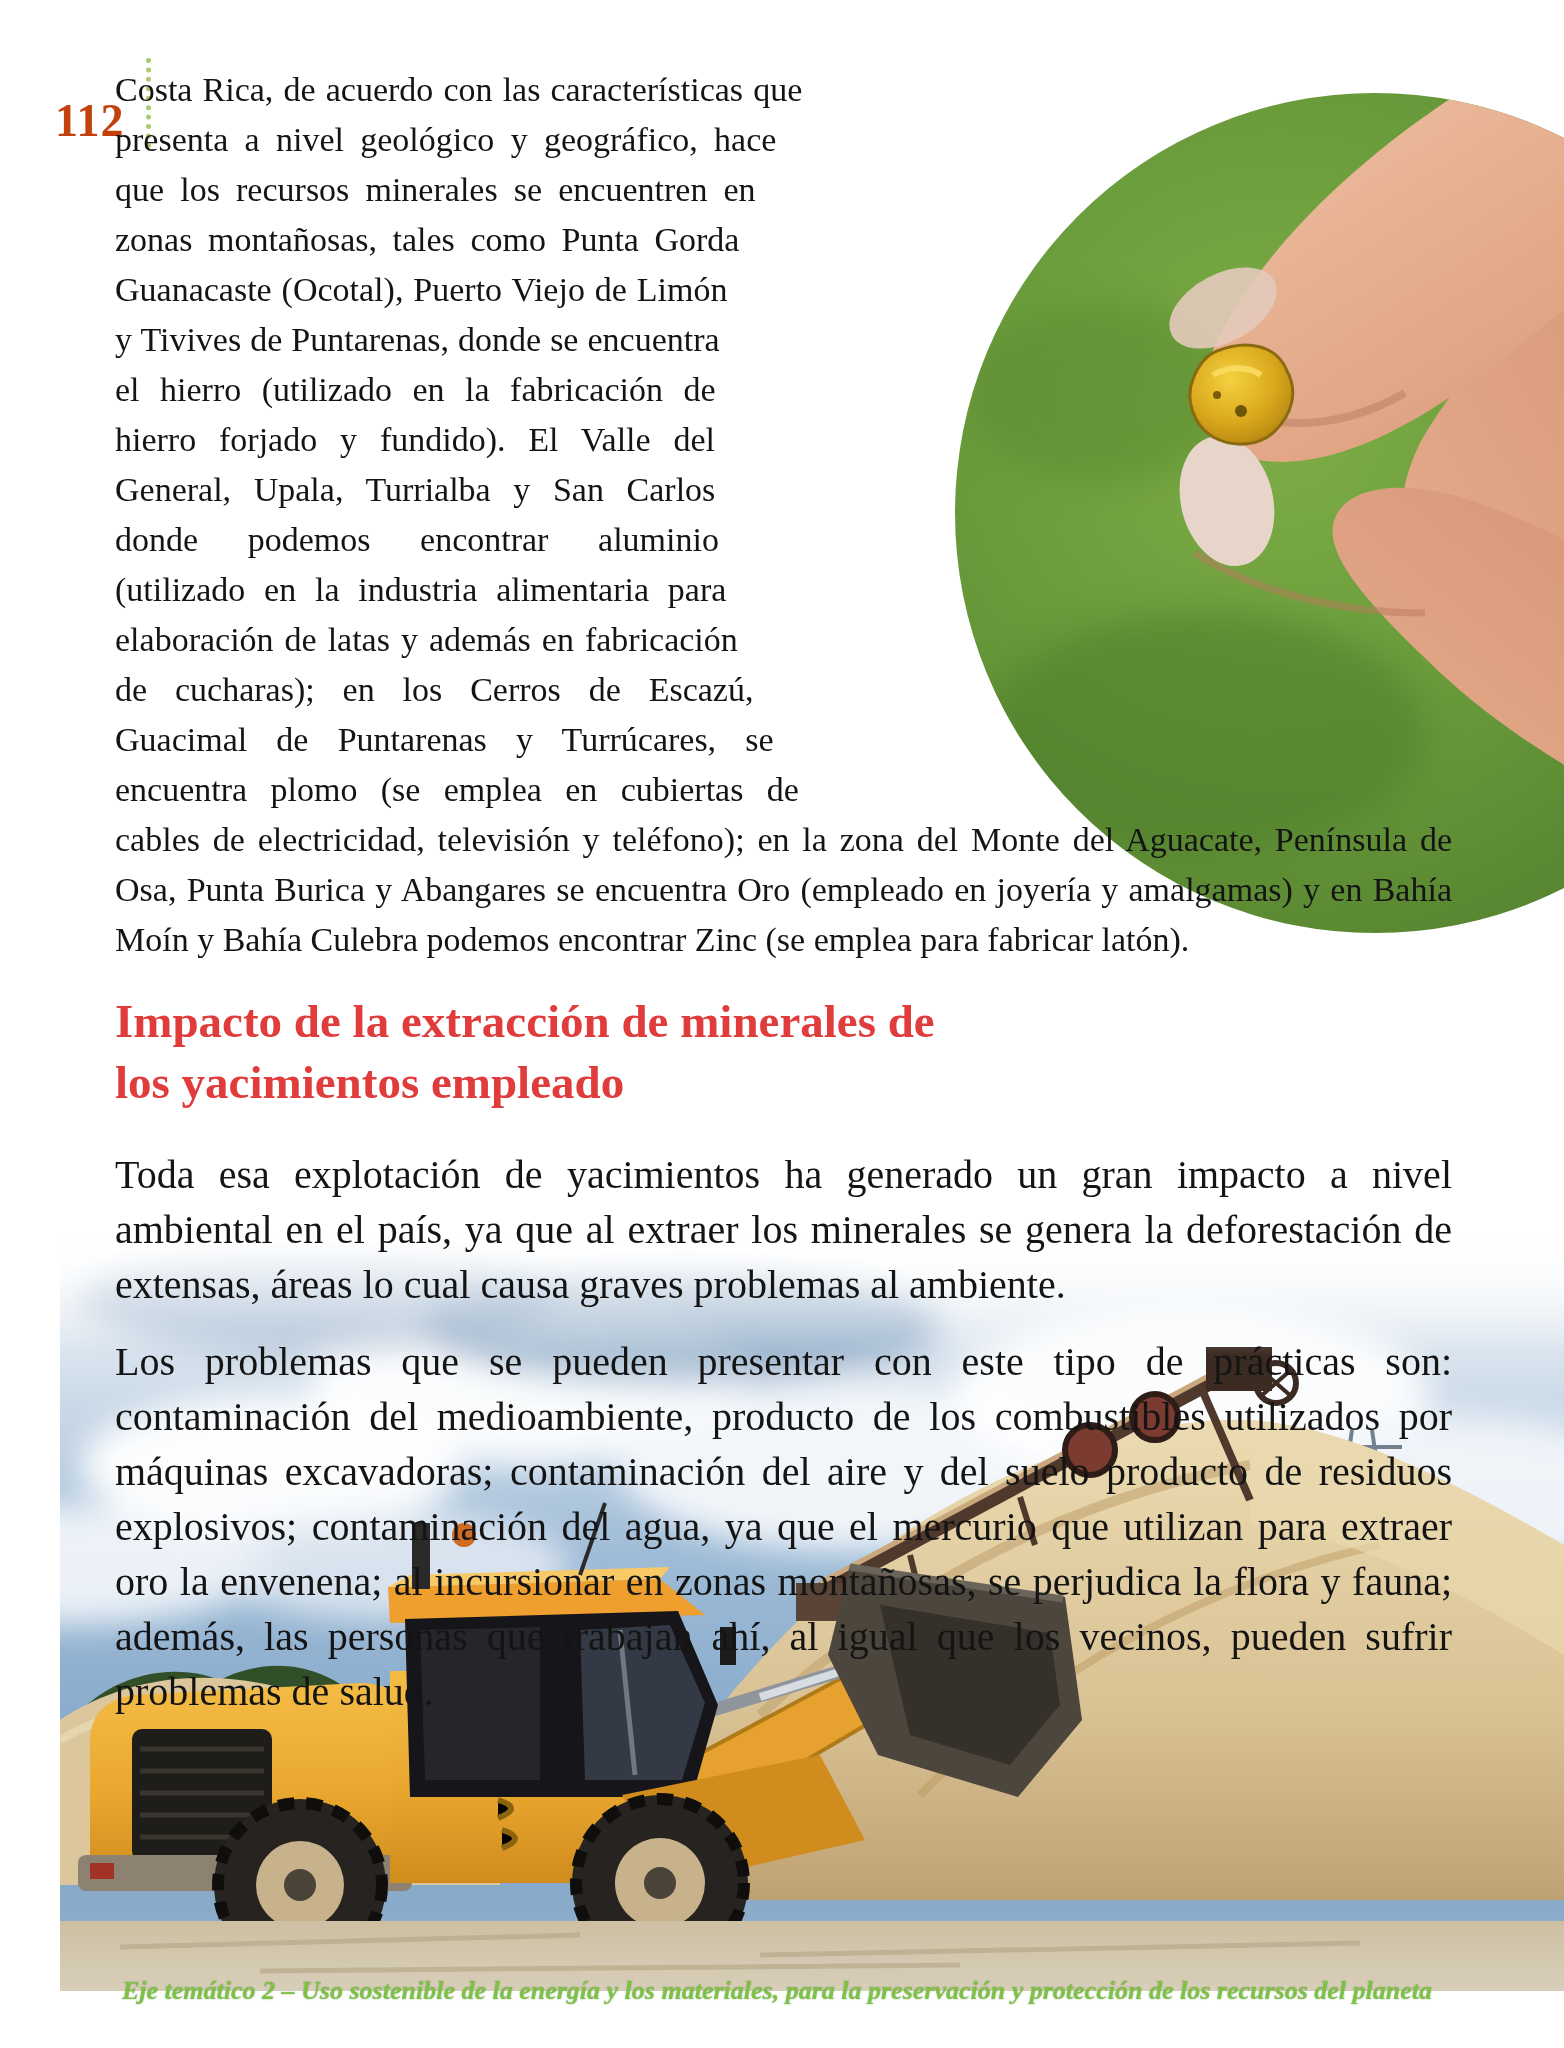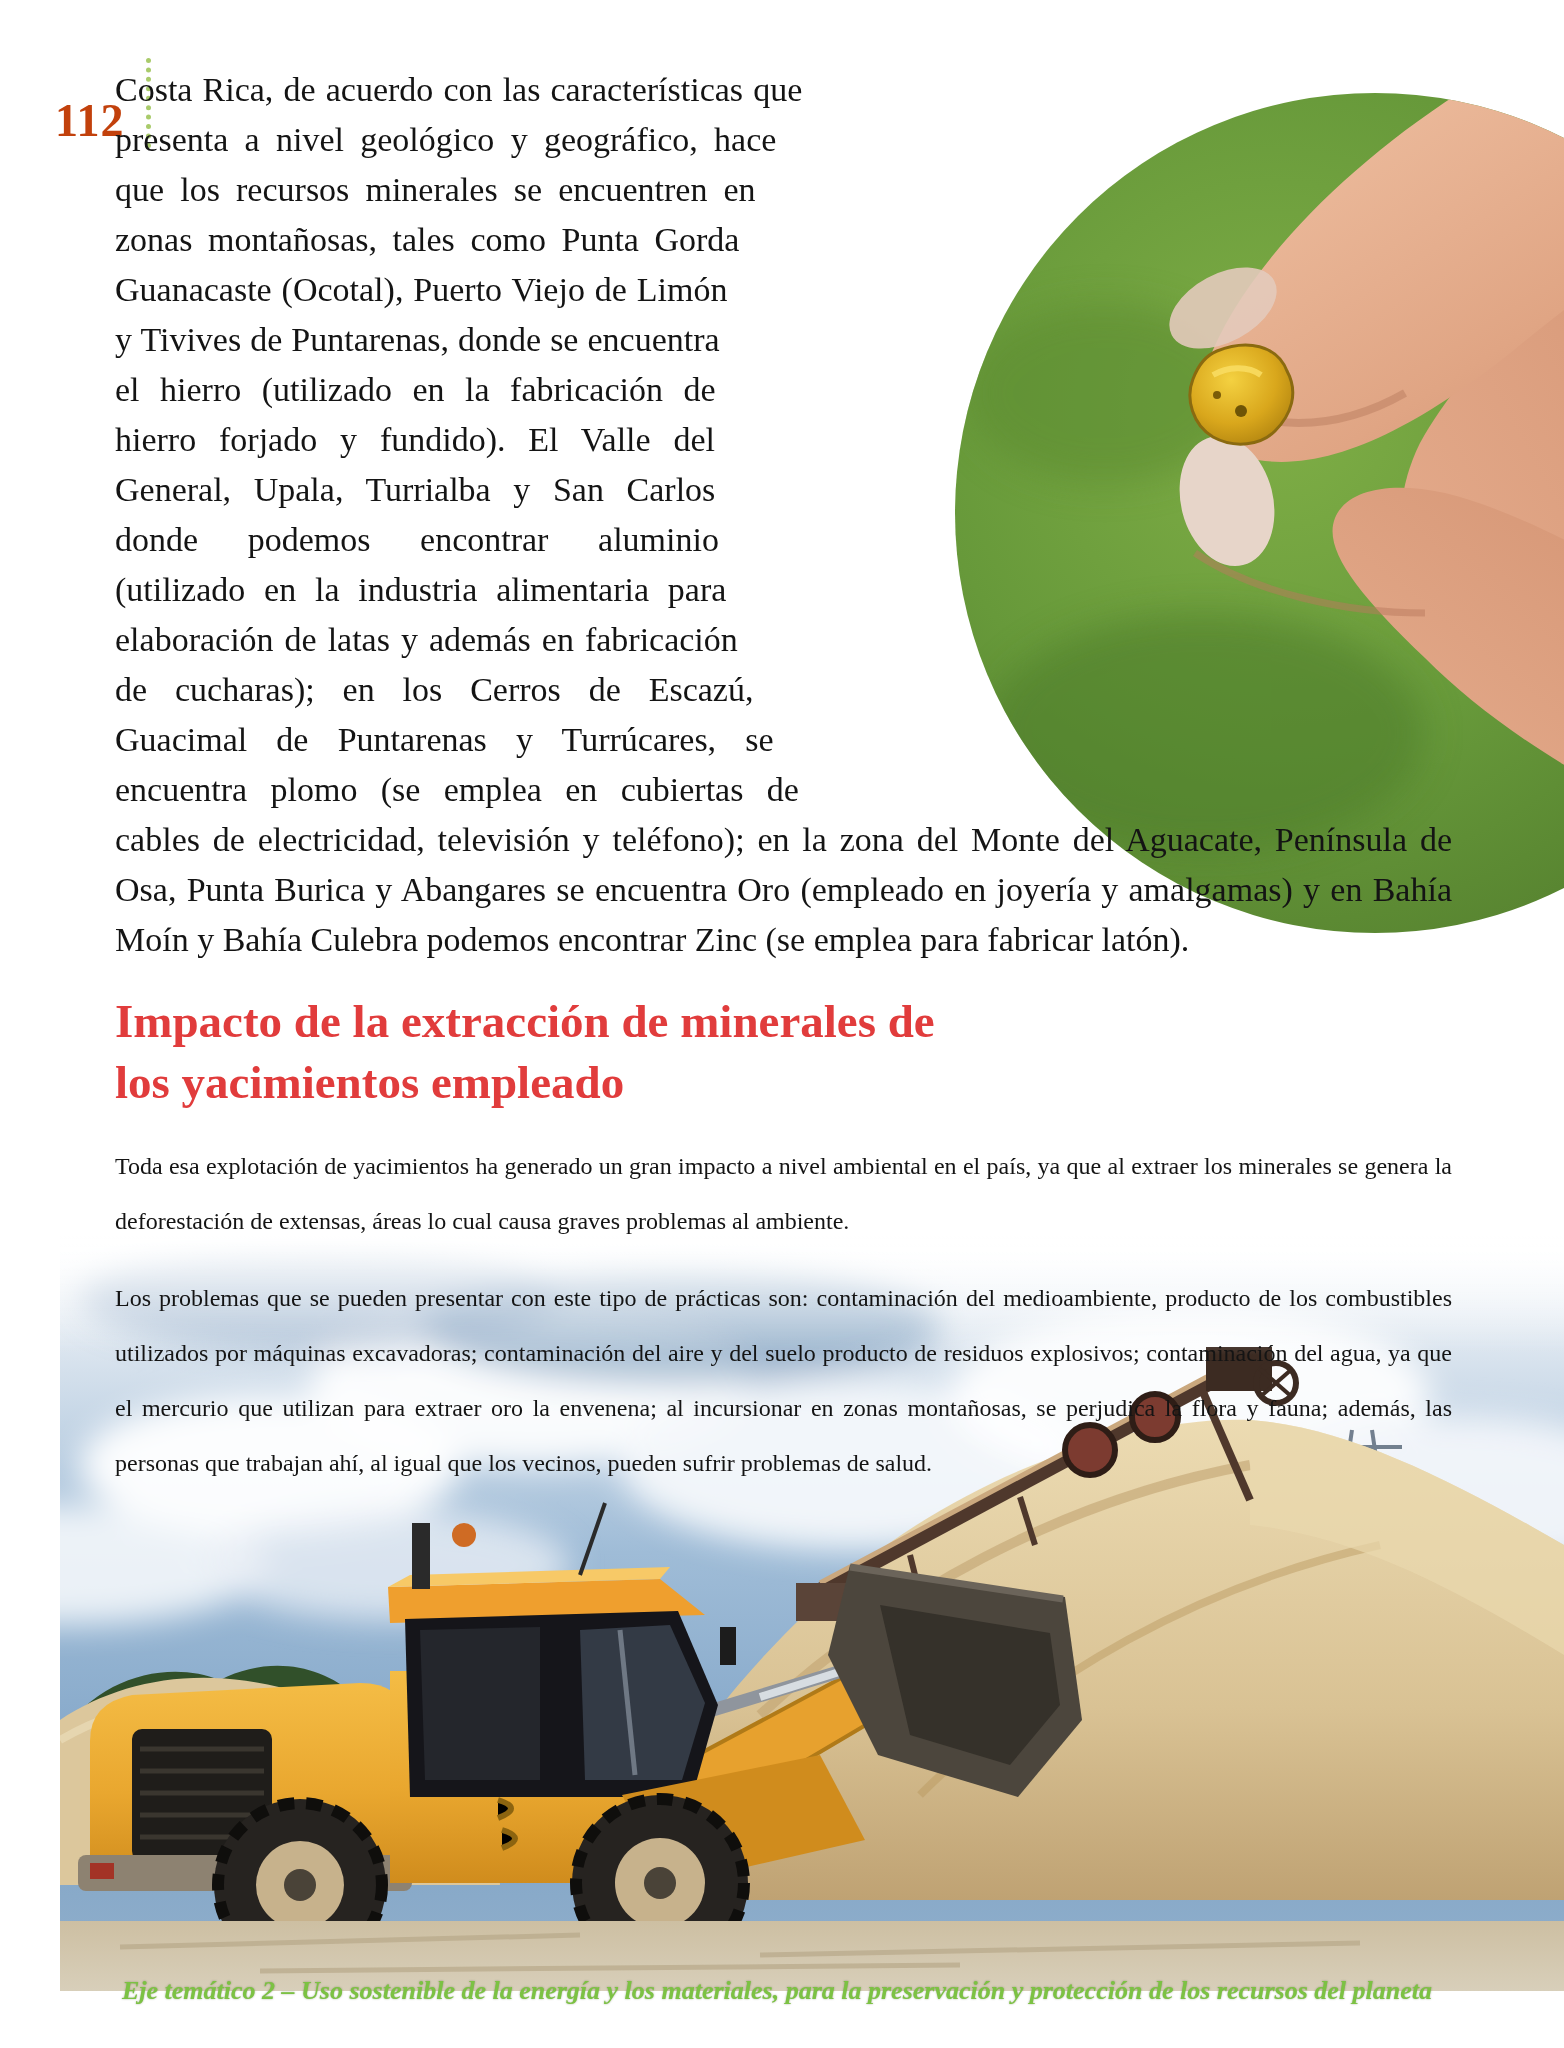--- a/index.html
+++ b/index.html
@@ -26,26 +26,26 @@
   .content{position:relative;z-index:2;padding:65px 112px 0 115px;}
   .intro{
     margin:0;font-size:34px;line-height:50px;text-align:justify;
     color:#141414;
   }
   .circle-spacer{
     float:right;width:737px;height:742px;
     shape-outside:circle(660px at 660px 378px);
   }
   .heading{
-    clear:none;margin:26px 0 26px 0;width:1160px;
+    clear:none;margin:26px 0 34px 0;width:1160px;
     font-size:47px;line-height:61px;font-weight:bold;color:#e13c3c;
   }
   .heading span{display:block;}
   .body-par{
-    margin:0 0 22px 0;font-size:24px;line-height:55px;text-align:justify;
+    margin:0 0 22px 0;font-size:40px;line-height:55px;text-align:justify;
     color:#141414;
   }
   
   .photo{
     position:absolute;left:60px;top:1235px;width:1504px;height:756px;z-index:1;
   }
   .photo svg{display:block;width:100%;height:100%;}
   .photo-fade{
     position:absolute;left:0;top:0;width:100%;height:120px;
     background:linear-gradient(to bottom,#ffffff 0%,rgba(255,255,255,0) 100%);

